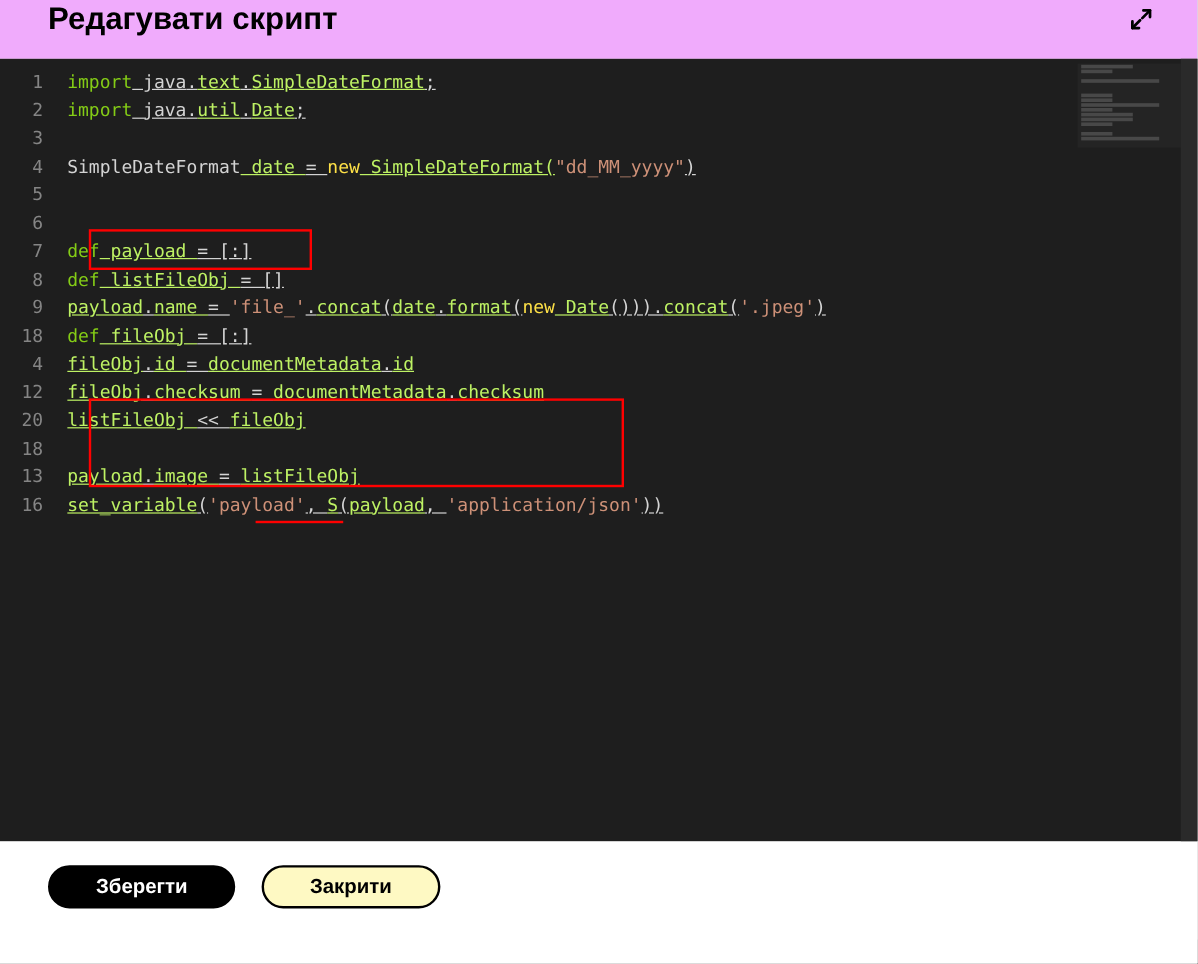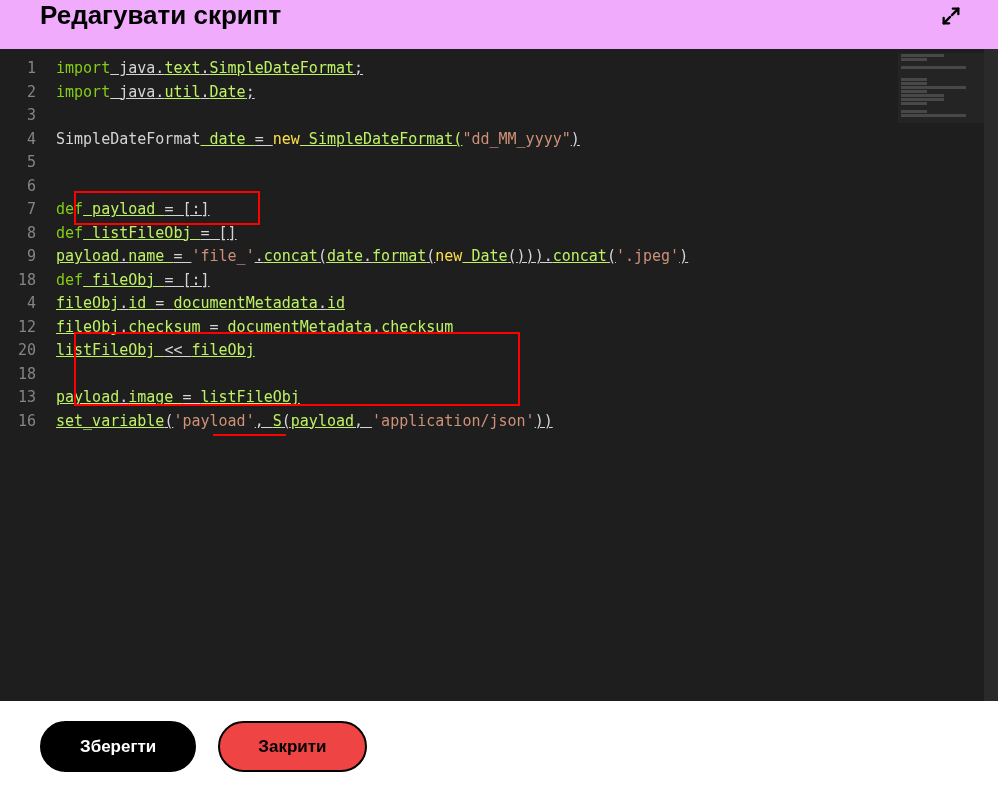--- a/index.html
+++ b/index.html
@@ -21,23 +21,23 @@
     .highlight-box-1 { position: absolute; left: 74px; top: 142px; width: 186px; height: 34px; border: 2px solid #ff0000; pointer-events: none; }
     .highlight-box-2 { position: absolute; left: 74px; top: 283px; width: 446px; height: 74px; border: 2px solid #ff0000; pointer-events: none; }
     .underline-red { position: absolute; left: 213px; top: 385px; width: 73px; border-top: 2px solid #ff0000; pointer-events: none; }
     .minimap { position: absolute; right: 14px; top: 4px; width: 86px; height: 70px; background: #2a2a2a; opacity: 0.55; }
     .minimap-line { height: 3px; margin: 1px 3px; background: #6b6b6b; }
     .minimap-line.short { width: 30%; }
     .minimap-line.med { width: 50%; }
     .minimap-line.long { width: 75%; }
     .scrollbar-v { position: absolute; right: 0; top: 0; width: 14px; height: 100%; background: #2a2a2a; }
     .footer { display: flex; gap: 22px; padding: 20px 40px 26px 40px; background: #fff; }
-    .btn { height: 51px; padding: 0 38px; border-radius: 28px; font-size: 17px; font-weight: 600; cursor: pointer; display: flex; align-items: center; justify-content: center; border: 2px solid #000; }
+    .btn { height: 36px; padding: 0 38px; border-radius: 28px; font-size: 17px; font-weight: 600; cursor: pointer; display: flex; align-items: center; justify-content: center; border: 2px solid #000; }
     .btn-primary { background: #000; color: #fff; }
-    .btn-secondary { background: #ef4444; color: #000; }
+    .btn-secondary { background: #fef9c3; color: #000; }
   </style>
 </head>
 <body>
 
 <div class="header">
   <div class="header-title">Редагувати скрипт</div>
   <div class="expand-btn">
     <svg width="22" height="22" viewBox="0 0 24 24" fill="none" stroke="#000" stroke-width="2.5" stroke-linecap="round" stroke-linejoin="round">
         <path d="M14 4 L20 4 L20 10"></path>
         <path d="M10 20 L4 20 L4 14"></path>

